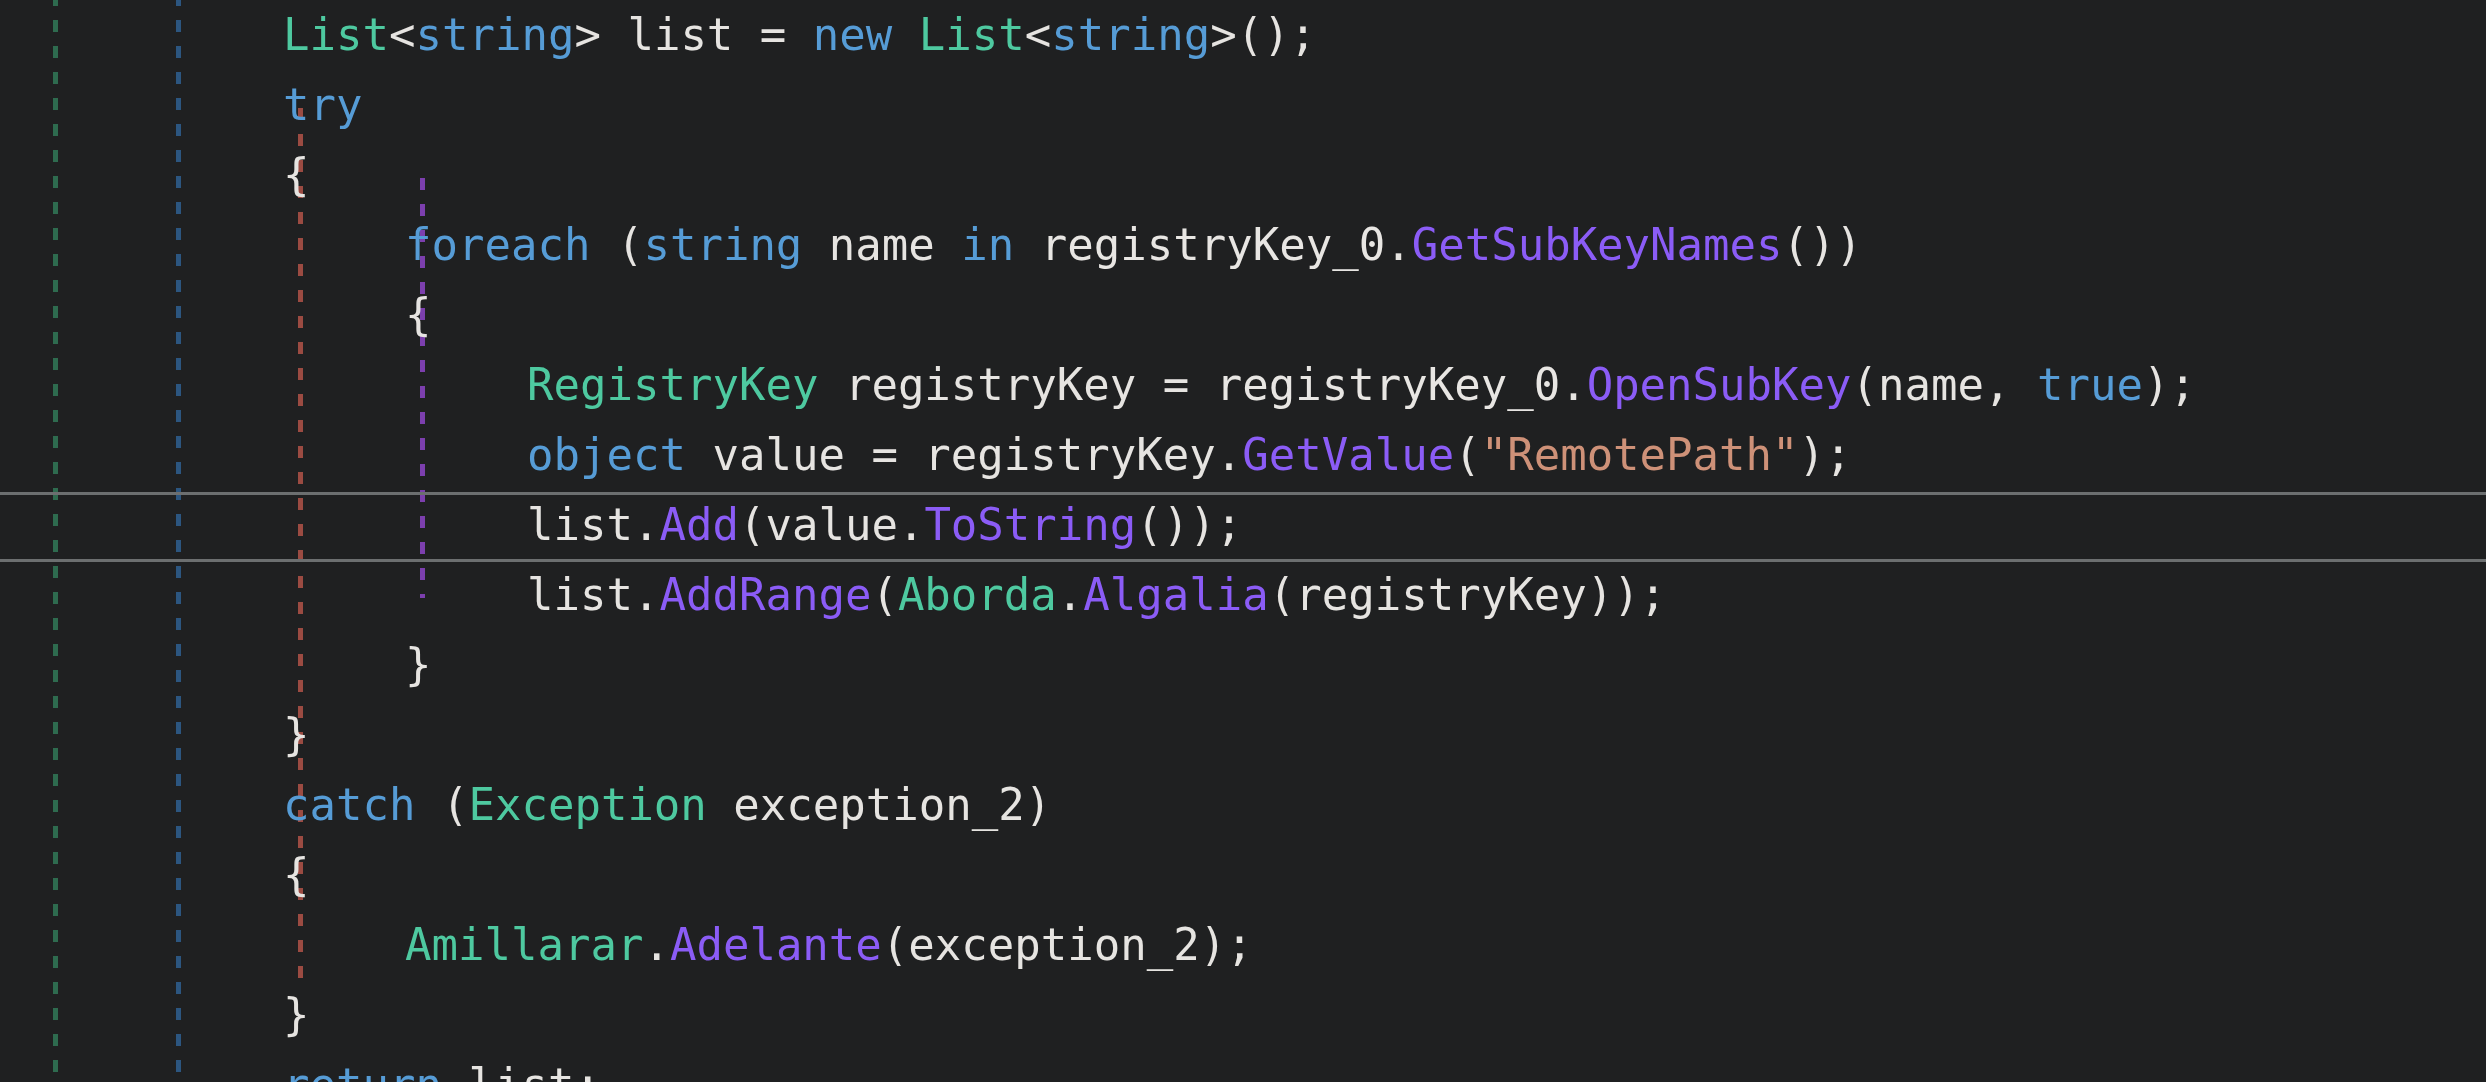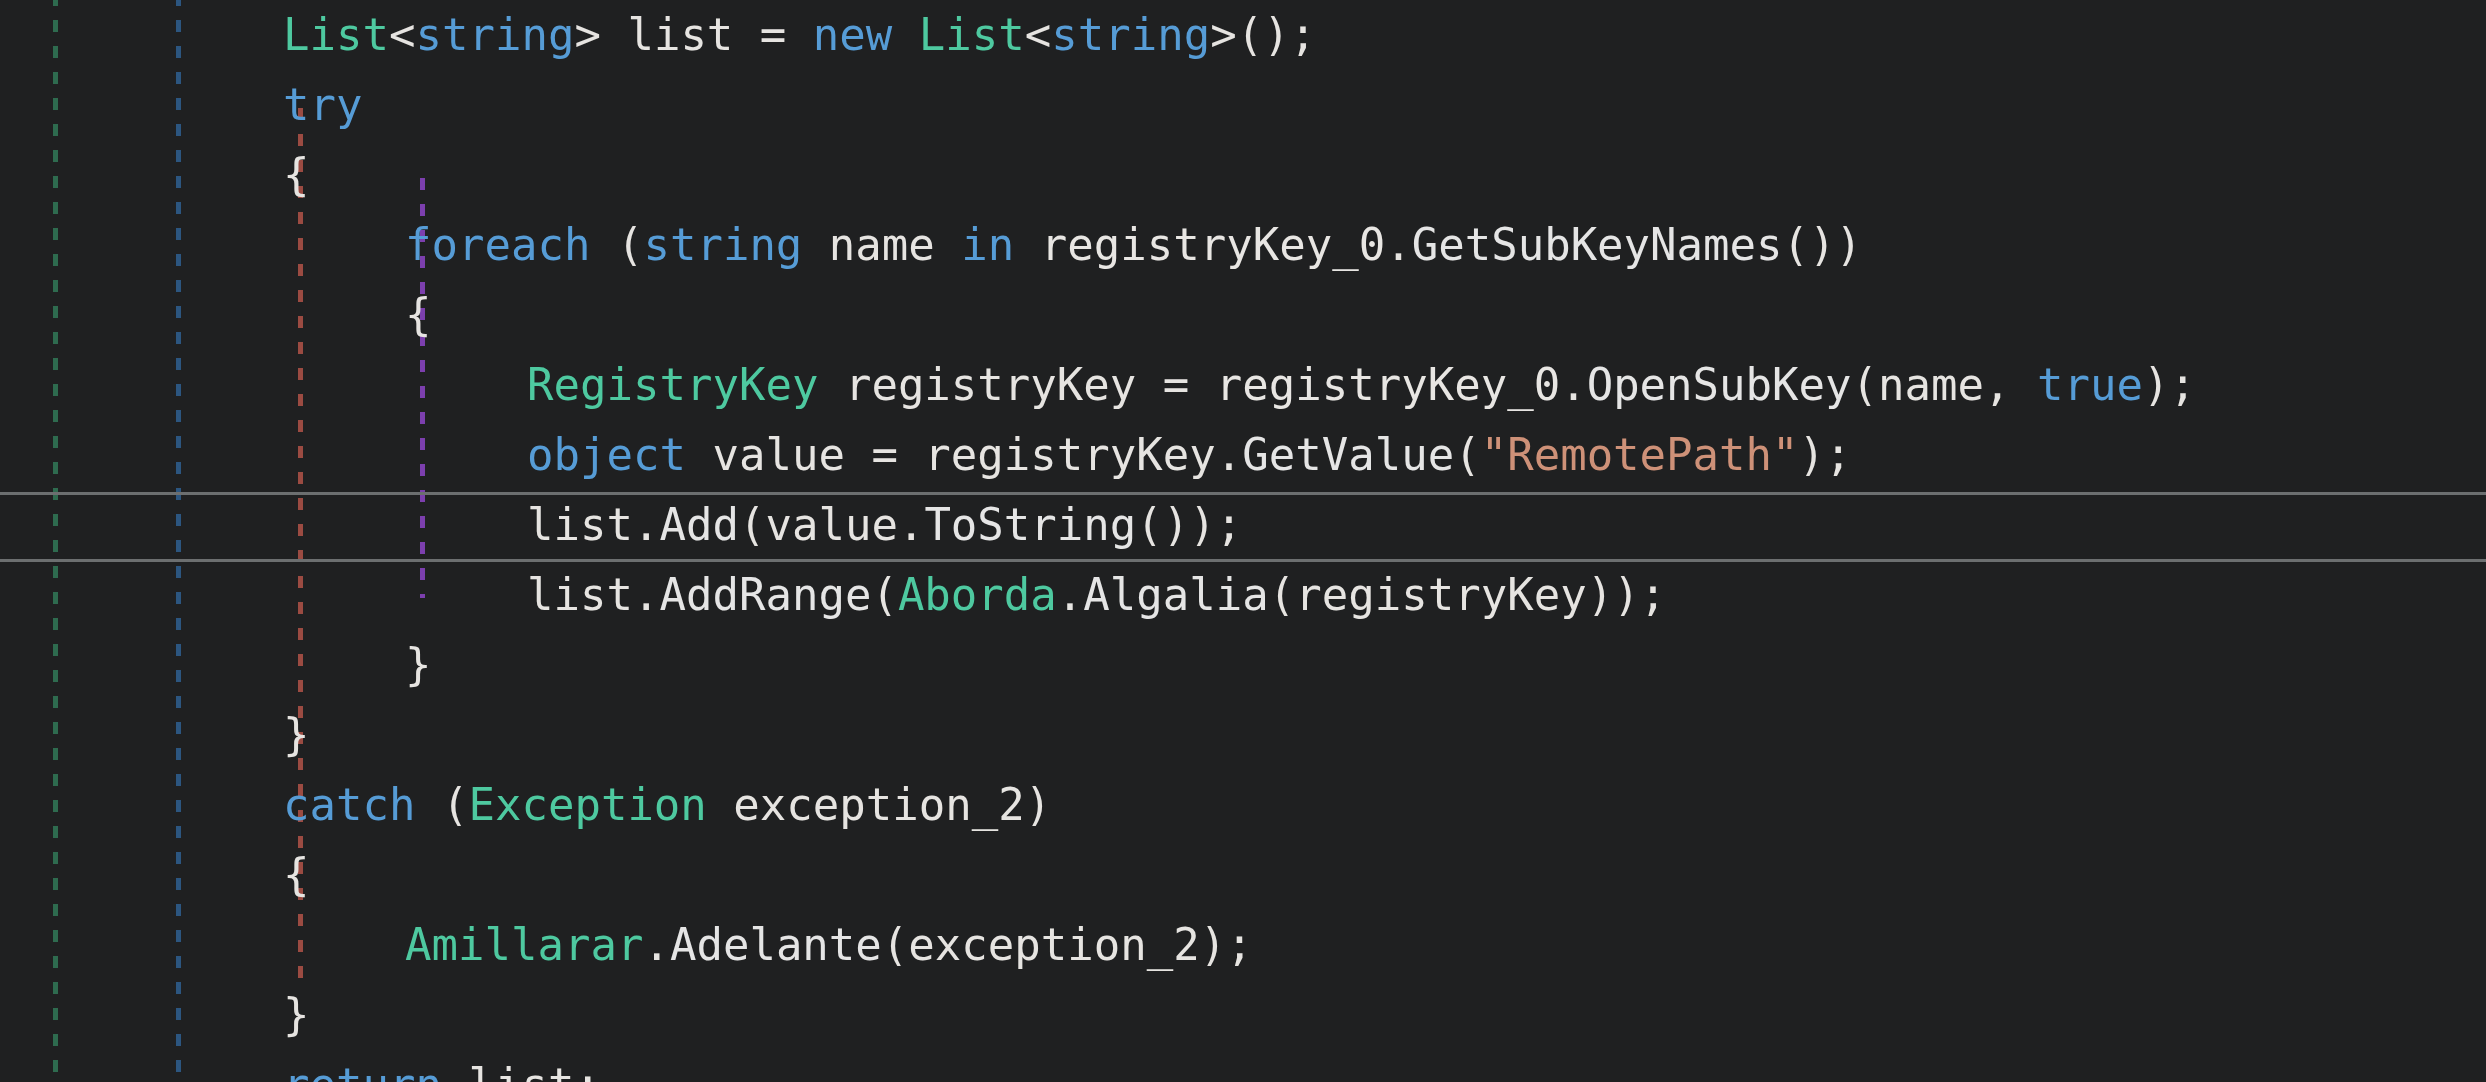--- a/index.html
+++ b/index.html
@@ -58,21 +58,21 @@
   .line {
     height: 70px;
     line-height: 70px;
     white-space: pre;
     color: #e8e6e3;
   }
 
   .t-plain   { color: #e6e4e1; }
   .t-keyword { color: #569cd6; }
   .t-type    { color: #4ec9a0; }
-  .t-method  { color: #e5e5e5; }
+  .t-method  { color: #8b5cf6; }
   .t-string  { color: #ce9178; }
 </style>
 </head>
 <body>
 
 <div id="editor">
   <div id="guides">
       <div class="guide" style="left: 53px; top: -6px; height: 1094px; color: rgb(46, 107, 79);"></div>
       <div class="guide" style="left: 176px; top: -6px; height: 1094px; color: rgb(44, 86, 128);"></div>
       <div class="guide" style="left: 298px; top: 108px; height: 880px; color: rgb(155, 75, 66);"></div>

